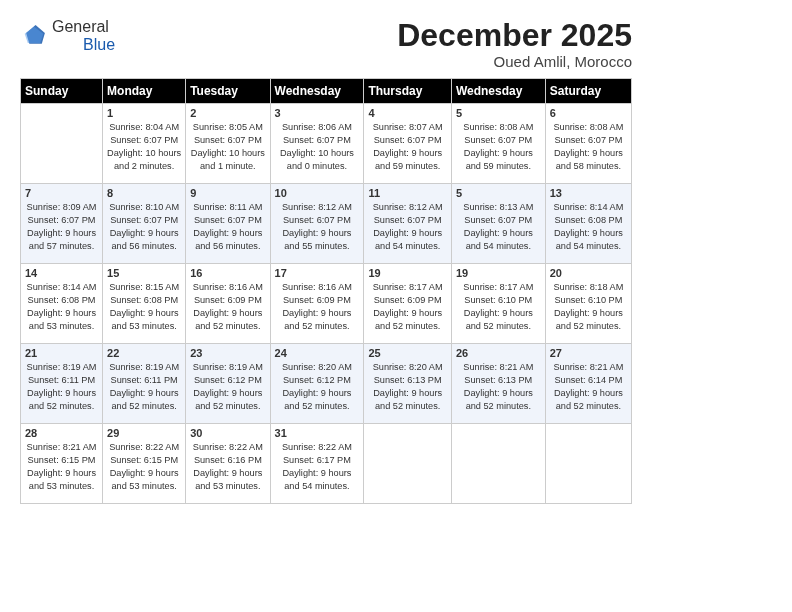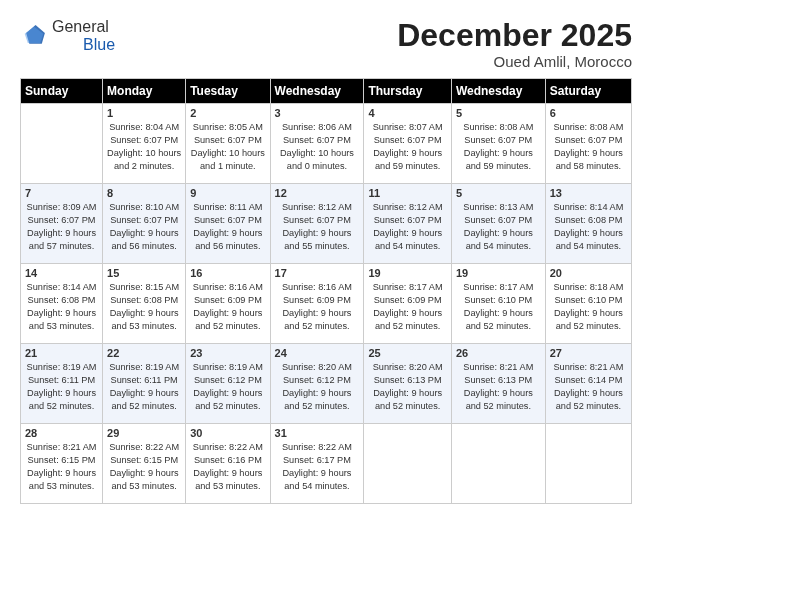--- a/index.html
+++ b/index.html
@@ -156,21 +156,21 @@
           </td>
           <td>
             <span class="day-number">8</span>
 <div class="day-info">Sunrise: 8:10 AM<br>Sunset: 6:07 PM<br>Daylight: 9 hours and 56 minutes.</div>
           </td>
           <td>
             <span class="day-number">9</span>
 <div class="day-info">Sunrise: 8:11 AM<br>Sunset: 6:07 PM<br>Daylight: 9 hours and 56 minutes.</div>
           </td>
           <td>
-            <span class="day-number">12</span>
+            <span class="day-number">10</span>
 <div class="day-info">Sunrise: 8:12 AM<br>Sunset: 6:07 PM<br>Daylight: 9 hours and 55 minutes.</div>
           </td>
           <td>
             <span class="day-number">11</span>
 <div class="day-info">Sunrise: 8:12 AM<br>Sunset: 6:07 PM<br>Daylight: 9 hours and 54 minutes.</div>
           </td>
           <td>
             <span class="day-number">5</span>
 <div class="day-info">Sunrise: 8:13 AM<br>Sunset: 6:07 PM<br>Daylight: 9 hours and 54 minutes.</div>
           </td>

